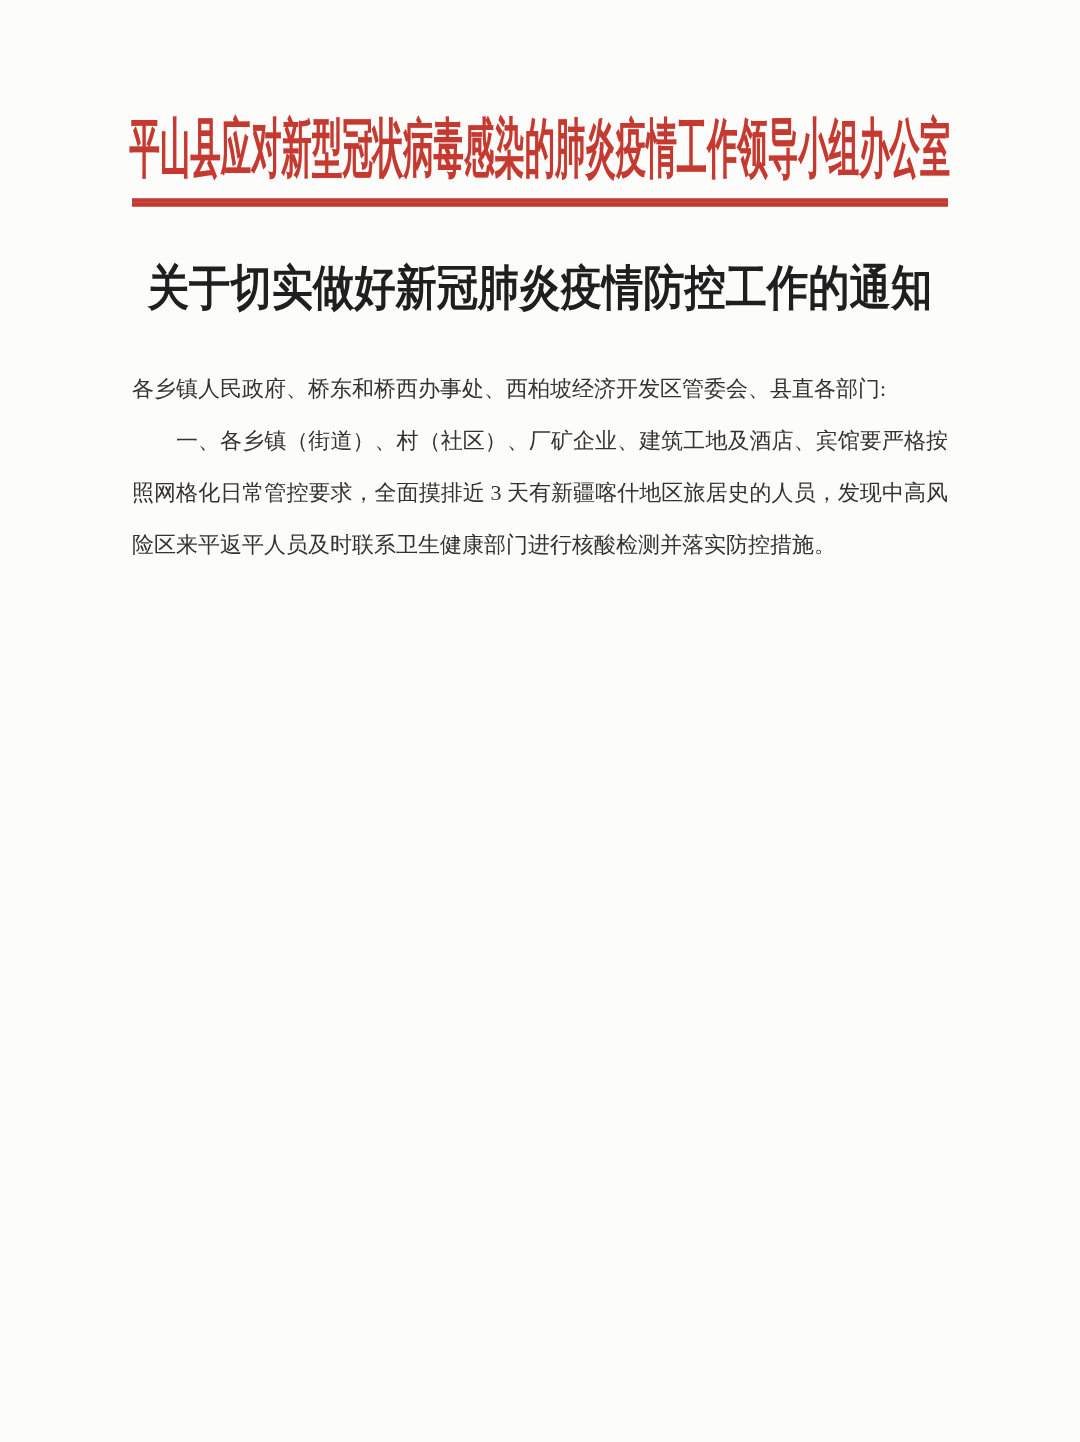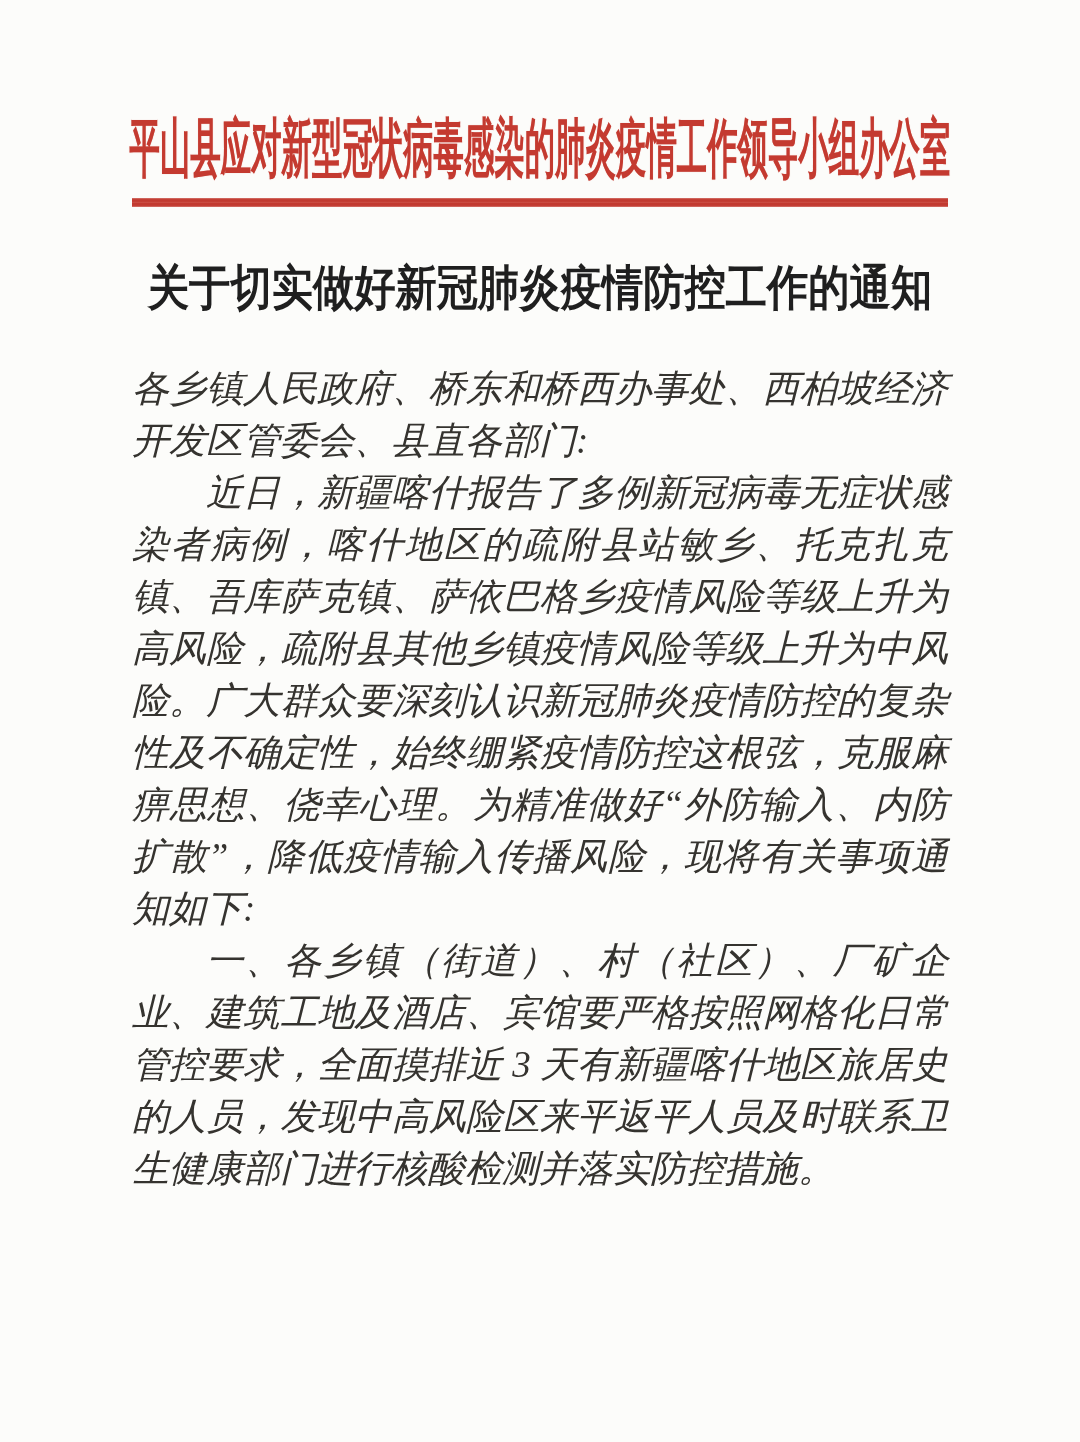--- a/index.html
+++ b/index.html
@@ -66,26 +66,25 @@
     font-weight: bold;
     font-size: 48px;
     transform: scaleX(0.86);
     transform-origin: center center;
     color: #1f1f1f;
   }
   
   .body-text {
     width: 816px;
     margin: 44px auto 0 auto;
-    font-size: 37px;
+    font-size: 22px;
     line-height: 52px;
     color: #35332f;
     text-align: justify;
     text-justify: inter-ideograph;
-    font-style: italic;
   }
   .body-text p {
     margin: 0;
     padding: 0;
   }
   .body-text p.indent {
     text-indent: 2em;
   }
 </style>
 </head>
@@ -98,17 +97,16 @@
   </div>
 
   <div class="divider"></div>
 
   <div class="title-wrap">
     <div class="doc-title">关于切实做好新冠肺炎疫情防控工作的通知</div>
   </div>
 
   <div class="body-text">
       <p class="">各乡镇人民政府、桥东和桥西办事处、西柏坡经济开发区管委会、县直各部门:</p>
-      <p class="indent">近日，新疆喀什报告了多例新冠病毒无症状感染者病例，喀什地区的疏附县站敏乡、托克扎克镇、吾库萨克镇、萨依巴格乡疫情风险等级上升为高风险，疏附县其他乡镇疫情风险等级上升为中风险。广大群众要深刻认识新冠肺炎疫情防控的复杂性及不确定性，始终绷紧疫情防控这根弦，克服麻痹思想、侥幸心理。为精准做好“外防输入、内防扩散”，降低疫情输入传播风险，现将有关事项通知如下:</p>
       <p class="indent">一、各乡镇（街道）、村（社区）、厂矿企业、建筑工地及酒店、宾馆要严格按照网格化日常管控要求，全面摸排近 3 天有新疆喀什地区旅居史的人员，发现中高风险区来平返平人员及时联系卫生健康部门进行核酸检测并落实防控措施。</p>
     </div>
 
 </div>
 
 </body></html>

